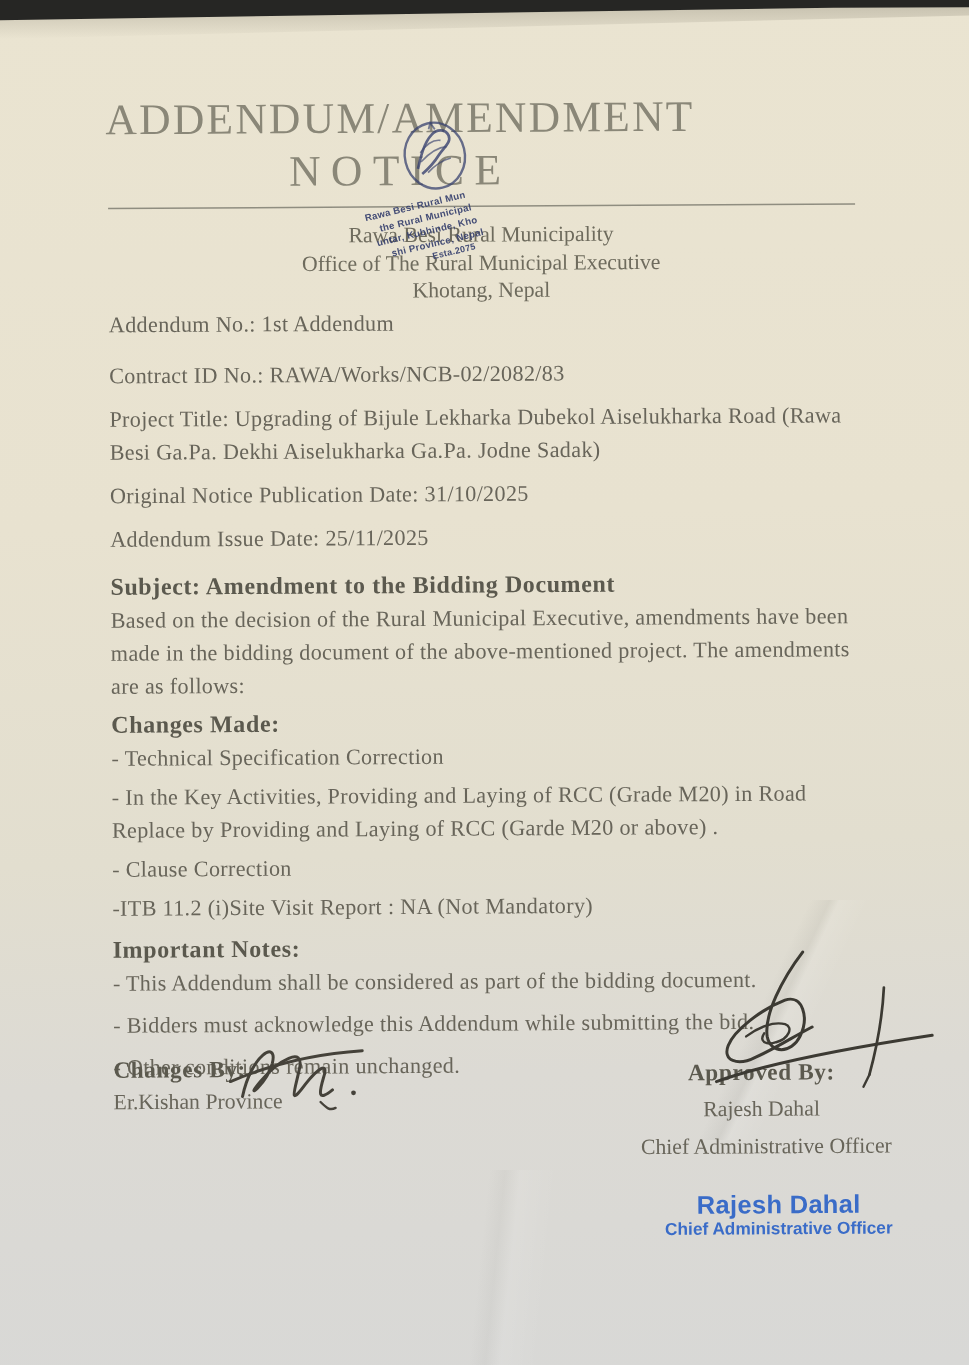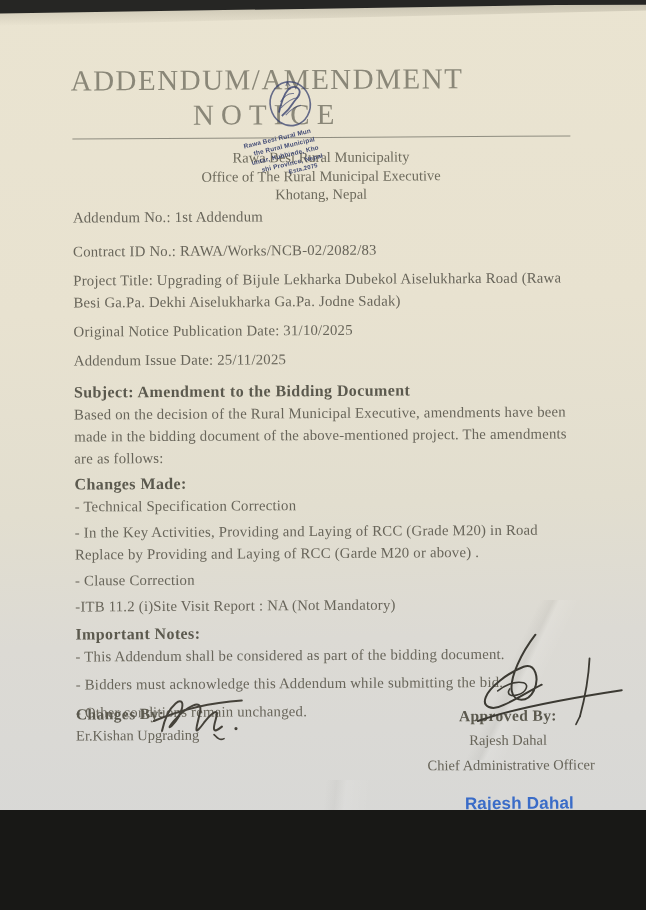--- a/index.html
+++ b/index.html
@@ -1,17 +1,17 @@
 <!DOCTYPE html>
 <html><head>
 <meta charset="utf-8">
 <style>
   html,body{margin:0;padding:0;background:#181816;}
   .photo{
-    position:relative;width:646px;height:810px;overflow:hidden;
+    position:relative;width:646px;height:910px;overflow:hidden;
     background:linear-gradient(178deg,#eae4d1 0%,#e8e2d0 38%,#e2decf 62%,#dcdad4 78%,#d8d8d6 100%);
     font-family:"Liberation Serif","DejaVu Serif",serif;
   }
   
   .top-edge{
     position:absolute;left:0;top:0;width:646px;height:16px;
     background:#262624;
     clip-path:polygon(0 0,100% 0,100% 30%,86% 32%,0 84%);
     z-index:6;
   }
@@ -129,21 +129,21 @@
       <p class="gap4">-ITB 11.2 (i)Site Visit Report : NA (Not Mandatory)</p>
 
       <p class="h notes-h">Important Notes:</p>
       <p class="gap6">- This Addendum shall be considered as part of the bidding document.</p>
       <p class="gap6">- Bidders must acknowledge this Addendum while submitting the bid.</p>
       <p class="gap6">- Other conditions remain unchanged.</p>
     </div>
 
     <div class="sig-prepared">
       <div class="label">Changes By:</div>
-      <div class="name">Er.Kishan Upgrading</div>
+      <div class="name">Er.Kishan Province</div>
     </div>
 
     <svg class="sig-prepared-svg" width="100" height="64" viewBox="0 0 100 64">
       <path d="M14,44 C20,16 38,6 34,22 C30,36 14,48 26,34 C38,20 56,10 52,26 C49,40 44,52 56,36 C64,26 72,20 68,32 C65,42 64,48 74,40" fill="none" stroke="#45423a" stroke-width="2" stroke-linecap="round"></path>
       <path d="M6,34 C30,24 60,16 94,14" fill="none" stroke="#45423a" stroke-width="2" stroke-linecap="round"></path>
       <path d="M66,48 C70,52 72,54 76,52" fill="none" stroke="#45423a" stroke-width="1.6" stroke-linecap="round"></path>
       <circle cx="88" cy="42" r="1.6" fill="#45423a"></circle>
     </svg>
 
     <div class="sig-approved">

